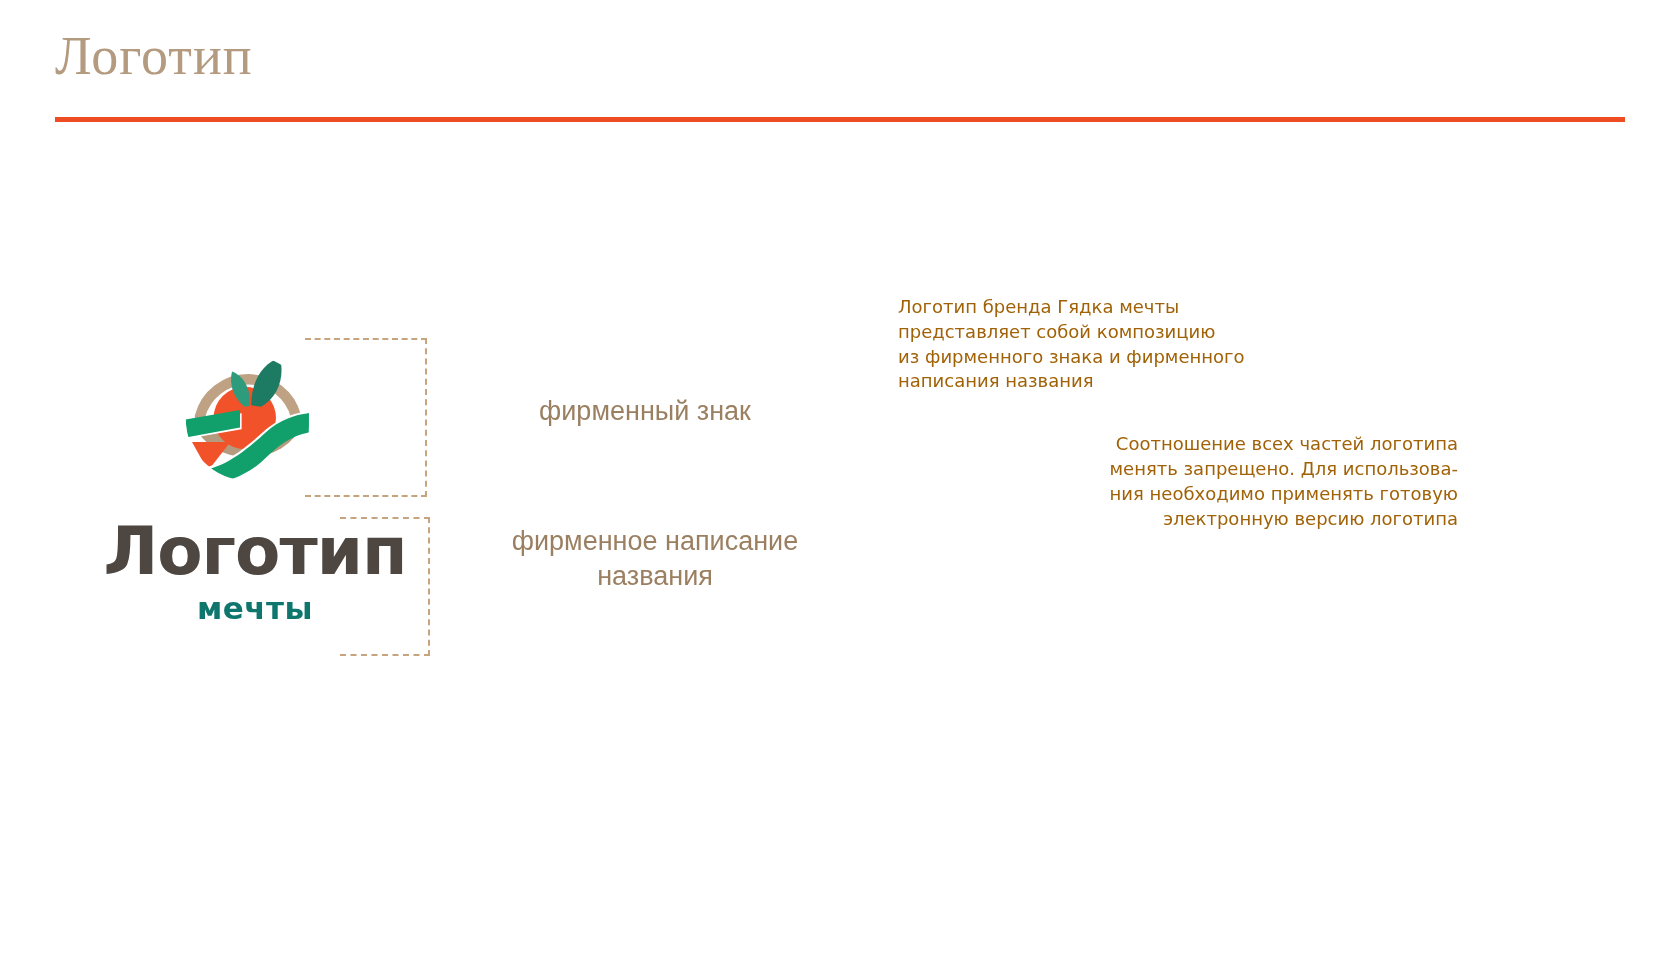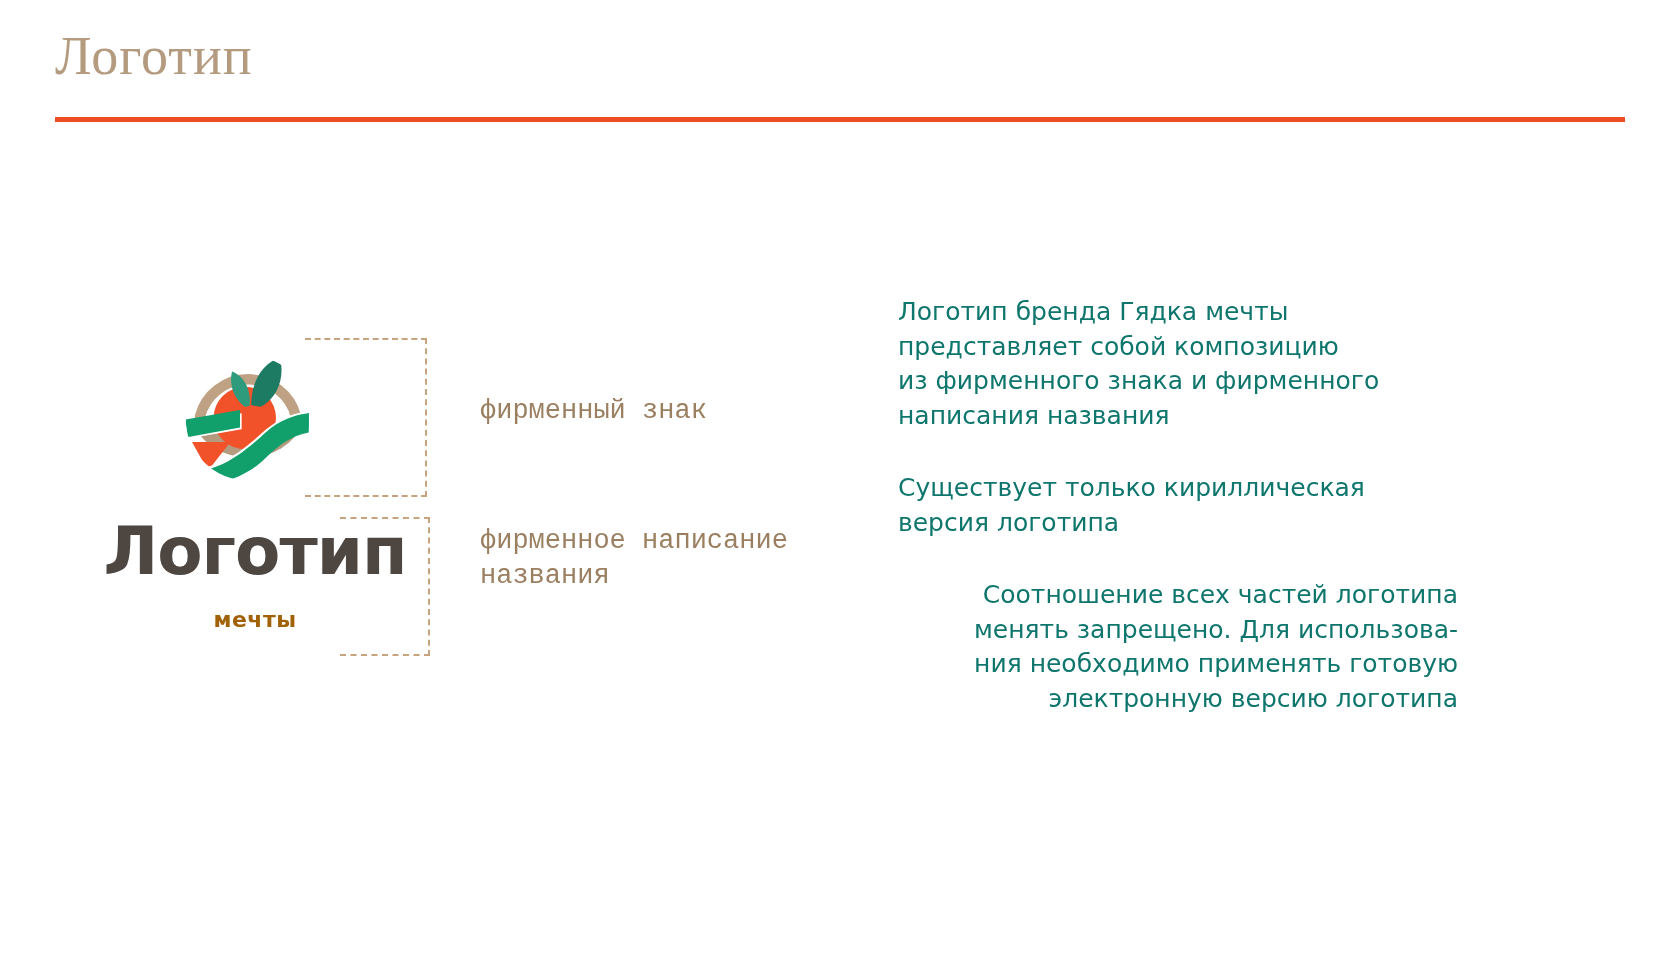--- a/index.html
+++ b/index.html
@@ -74,26 +74,26 @@
     font-weight: bold;
     font-size: 66px;
     line-height: 0.98;
     letter-spacing: -1px;
     color: #4e4641;
     display: block;
   }
   .wordmark-sub {
     font-family: "DejaVu Sans", sans-serif;
     font-weight: bold;
-    font-size: 22px;
+    font-size: 31px;
     line-height: 1;
     letter-spacing: 0.5px;
-    color: #a16207;
+    color: #0f766e;
     display: block;
-    margin-top: 24px;
+    margin-top: 8px;
   }
 
   
   .dash-box {
     position: absolute;
     border: 2px dashed #c8a47e;
     border-left: none;
     background: transparent;
   }
   .dash-box-mark {
@@ -105,40 +105,41 @@
   .dash-box-word {
     left: 340px;
     top: 517px;
     width: 88px;
     height: 135px;
   }
 
   
   .callout {
     position: absolute;
-    font-family: Liberation Mono, monospace;
+    font-family: Liberation Sans, sans-serif;
     font-size: 27px;
     line-height: 1.3;
     color: #9b7f61;
+    text-align: center;
   }
   .callout-mark { left: 480px; top: 394px; width: 330px; }
   .callout-word { left: 480px; top: 524px; width: 350px; }
 
   
   .desc-col {
     position: absolute;
     left: 898px;
     top: 295px;
     width: 560px;
   }
   .desc-para {
     font-family: "DejaVu Sans", sans-serif;
-    font-size: 25px;
+    font-size: 18px;
     line-height: 1.38;
-    color: #0f766e;
+    color: #a16207;
     margin: 0 0 38px 0;
     white-space: pre-line;
   }
   .desc-para:last-child { margin-bottom: 0; text-align: right; }
 </style>
 </head>
 <body>
 
 <div class="slide">
 
@@ -190,21 +191,19 @@
 
   <div class="callout callout-mark">фирменный знак</div>
   <div class="callout callout-word" style="white-space: pre-line;">фирменное написание
 названия</div>
 
   <div class="desc-col">
     <p class="desc-para">Логотип бренда Гядка мечты
 представляет собой композицию
 из фирменного знака и фирменного
 написания названия</p>
-    <p class="desc-para">Существует только кириллическая
-версия логотипа</p>
     <p class="desc-para">Соотношение всех частей логотипа
 менять запрещено. Для использова-
 ния необходимо применять готовую
 электронную версию логотипа</p>
   </div>
 
 </div>
 
 </body></html>

